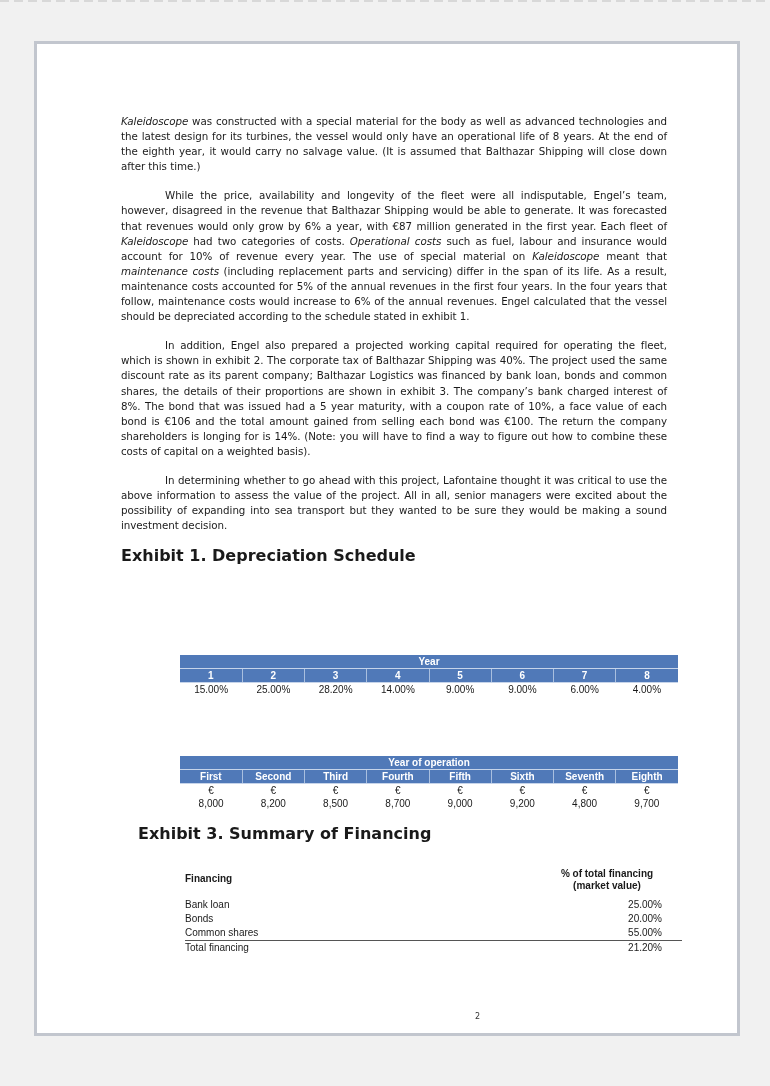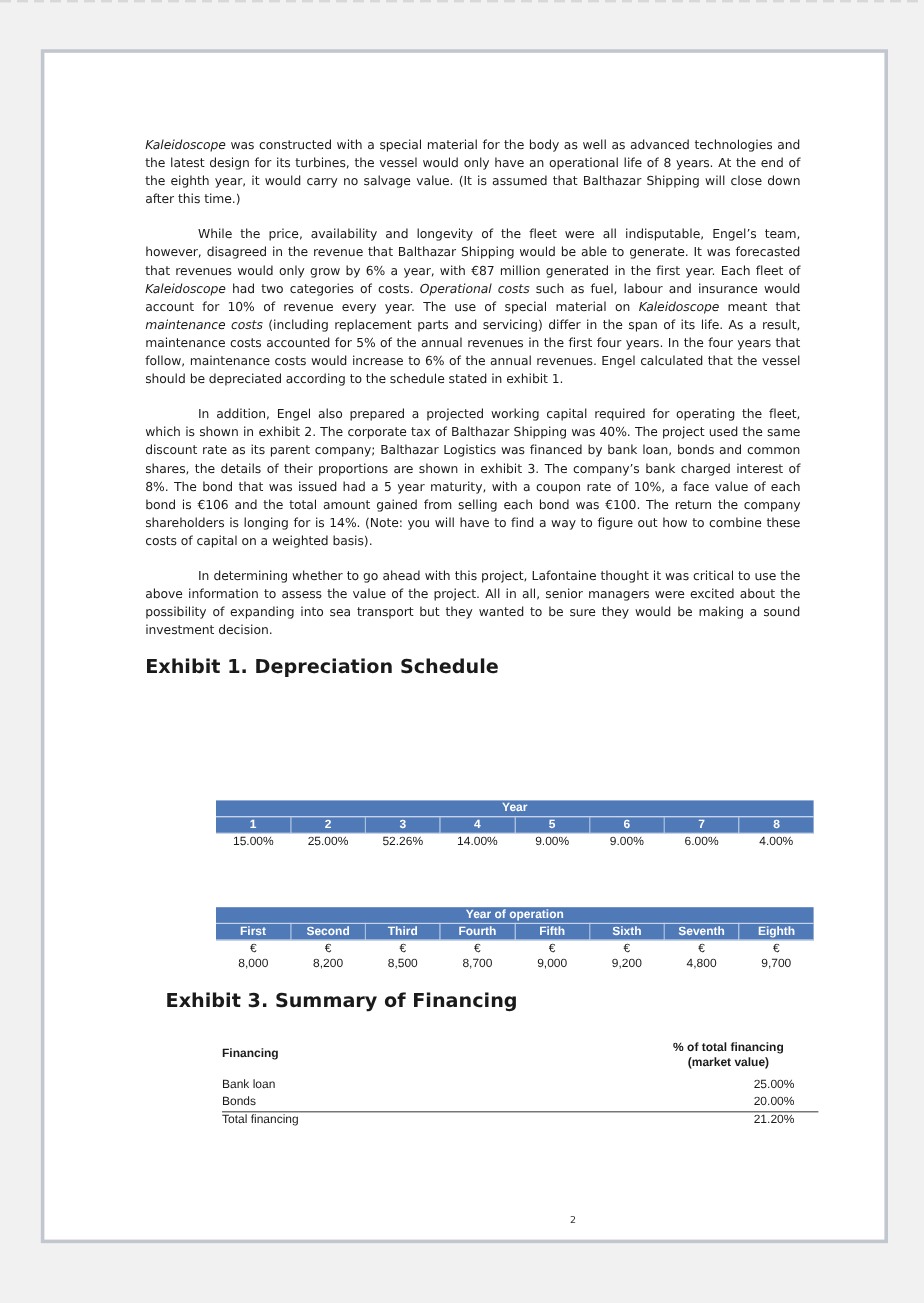--- a/index.html
+++ b/index.html
@@ -71,21 +71,21 @@
     }
     table.blue-table th:last-child { border-right: none; }
     table.blue-table th.span-head { border-right: none; }
     table.blue-table td {
       text-align: center;
       padding: 0;
       height: 13px;
       line-height: 13px;
       color: #1a1a1a;
     }
-    #dep-table { position: absolute; left: 59px; top: 553px; width: 498px; }
+    #dep-table { position: absolute; left: 59px; top: 541px; width: 498px; }
     #wc-table { position: absolute; left: 59px; top: 642px; width: 498px; }
     .fin-table {
       position: absolute;
       left: 64px;
       top: 748px;
       width: 497px;
       font-family: "Liberation Sans", sans-serif;
       font-size: 10px;
       color: #1a1a1a;
     }
@@ -143,21 +143,21 @@
             <th>5</th>
             <th>6</th>
             <th>7</th>
             <th>8</th>
           </tr>
       </thead>
       <tbody>
         <tr id="dep-vals">
             <td>15.00%</td>
             <td>25.00%</td>
-            <td>52.26%</td>
+            <td>28.20%</td>
             <td>14.00%</td>
             <td>9.00%</td>
             <td>9.00%</td>
             <td>6.00%</td>
             <td>4.00%</td>
           </tr>
       </tbody>
     </table>
 
 
@@ -213,20 +213,24 @@
       </div>
       <div id="fin-rows">
           <div class="fin-row">
             <span>Bank loan</span>
             <span class="val">25.00%</span>
           </div>
           <div class="fin-row">
             <span>Bonds</span>
             <span class="val">20.00%</span>
           </div>
+          <div class="fin-row">
+            <span>Common shares</span>
+            <span class="val">55.00%</span>
+          </div>
         </div>
       <div class="fin-row total">
         <span>Total financing</span>
         <span class="val">21.20%</span>
       </div>
     </div>
 
     <div class="page-number">2</div>
   </div>
 </div>

